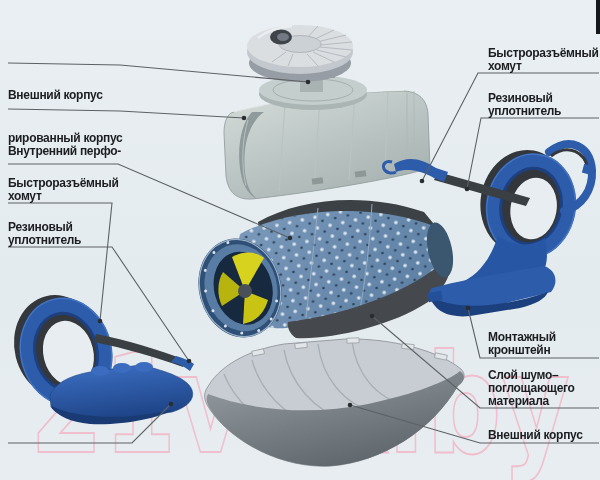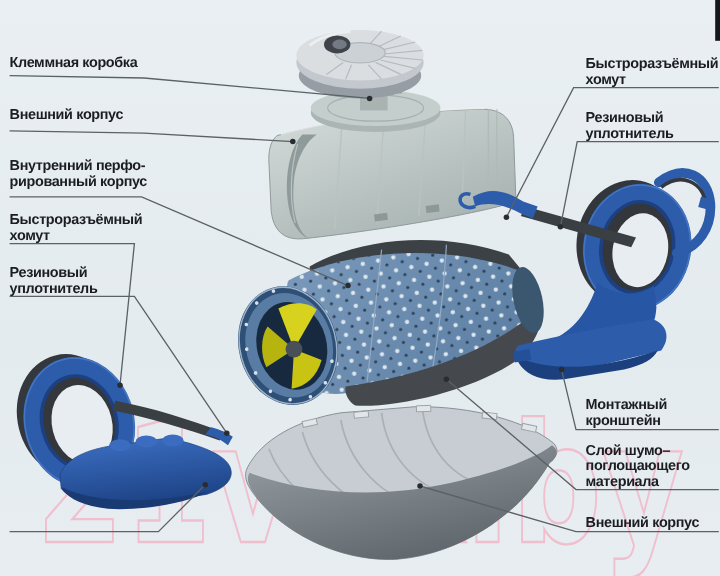--- a/index.html
+++ b/index.html
@@ -210,29 +210,26 @@
     <circle cx="189" cy="361" r="2.3"></circle>
         <circle cx="171" cy="404" r="2.3"></circle>
     <circle cx="422" cy="181" r="2.3"></circle>
         <circle cx="467" cy="189" r="2.3"></circle>
     <circle cx="468" cy="308" r="2.3"></circle>
         <circle cx="372" cy="316" r="2.3"></circle>
     <circle cx="350" cy="405" r="2.3"></circle>
   </g>
 </svg>
 
-<div class="label left" style="top:46px">
-  <div>Клеммная коробка</div>
-</div>
 <div class="label left" style="top:89px">
   <div>Внешний корпус</div>
 </div>
 <div class="label left" style="top:132px">
+  <div>рированный корпус</div>
   <div>Внутренний перфо-</div>
-  <div>рированный корпус</div>
 </div>
 <div class="label left" style="top:177px">
   <div>Быстроразъёмный</div>
   <div>хомут</div>
 </div>
 <div class="label left" style="top:221px">
   <div>Резиновый</div>
   <div>уплотнитель</div>
 </div>
 

